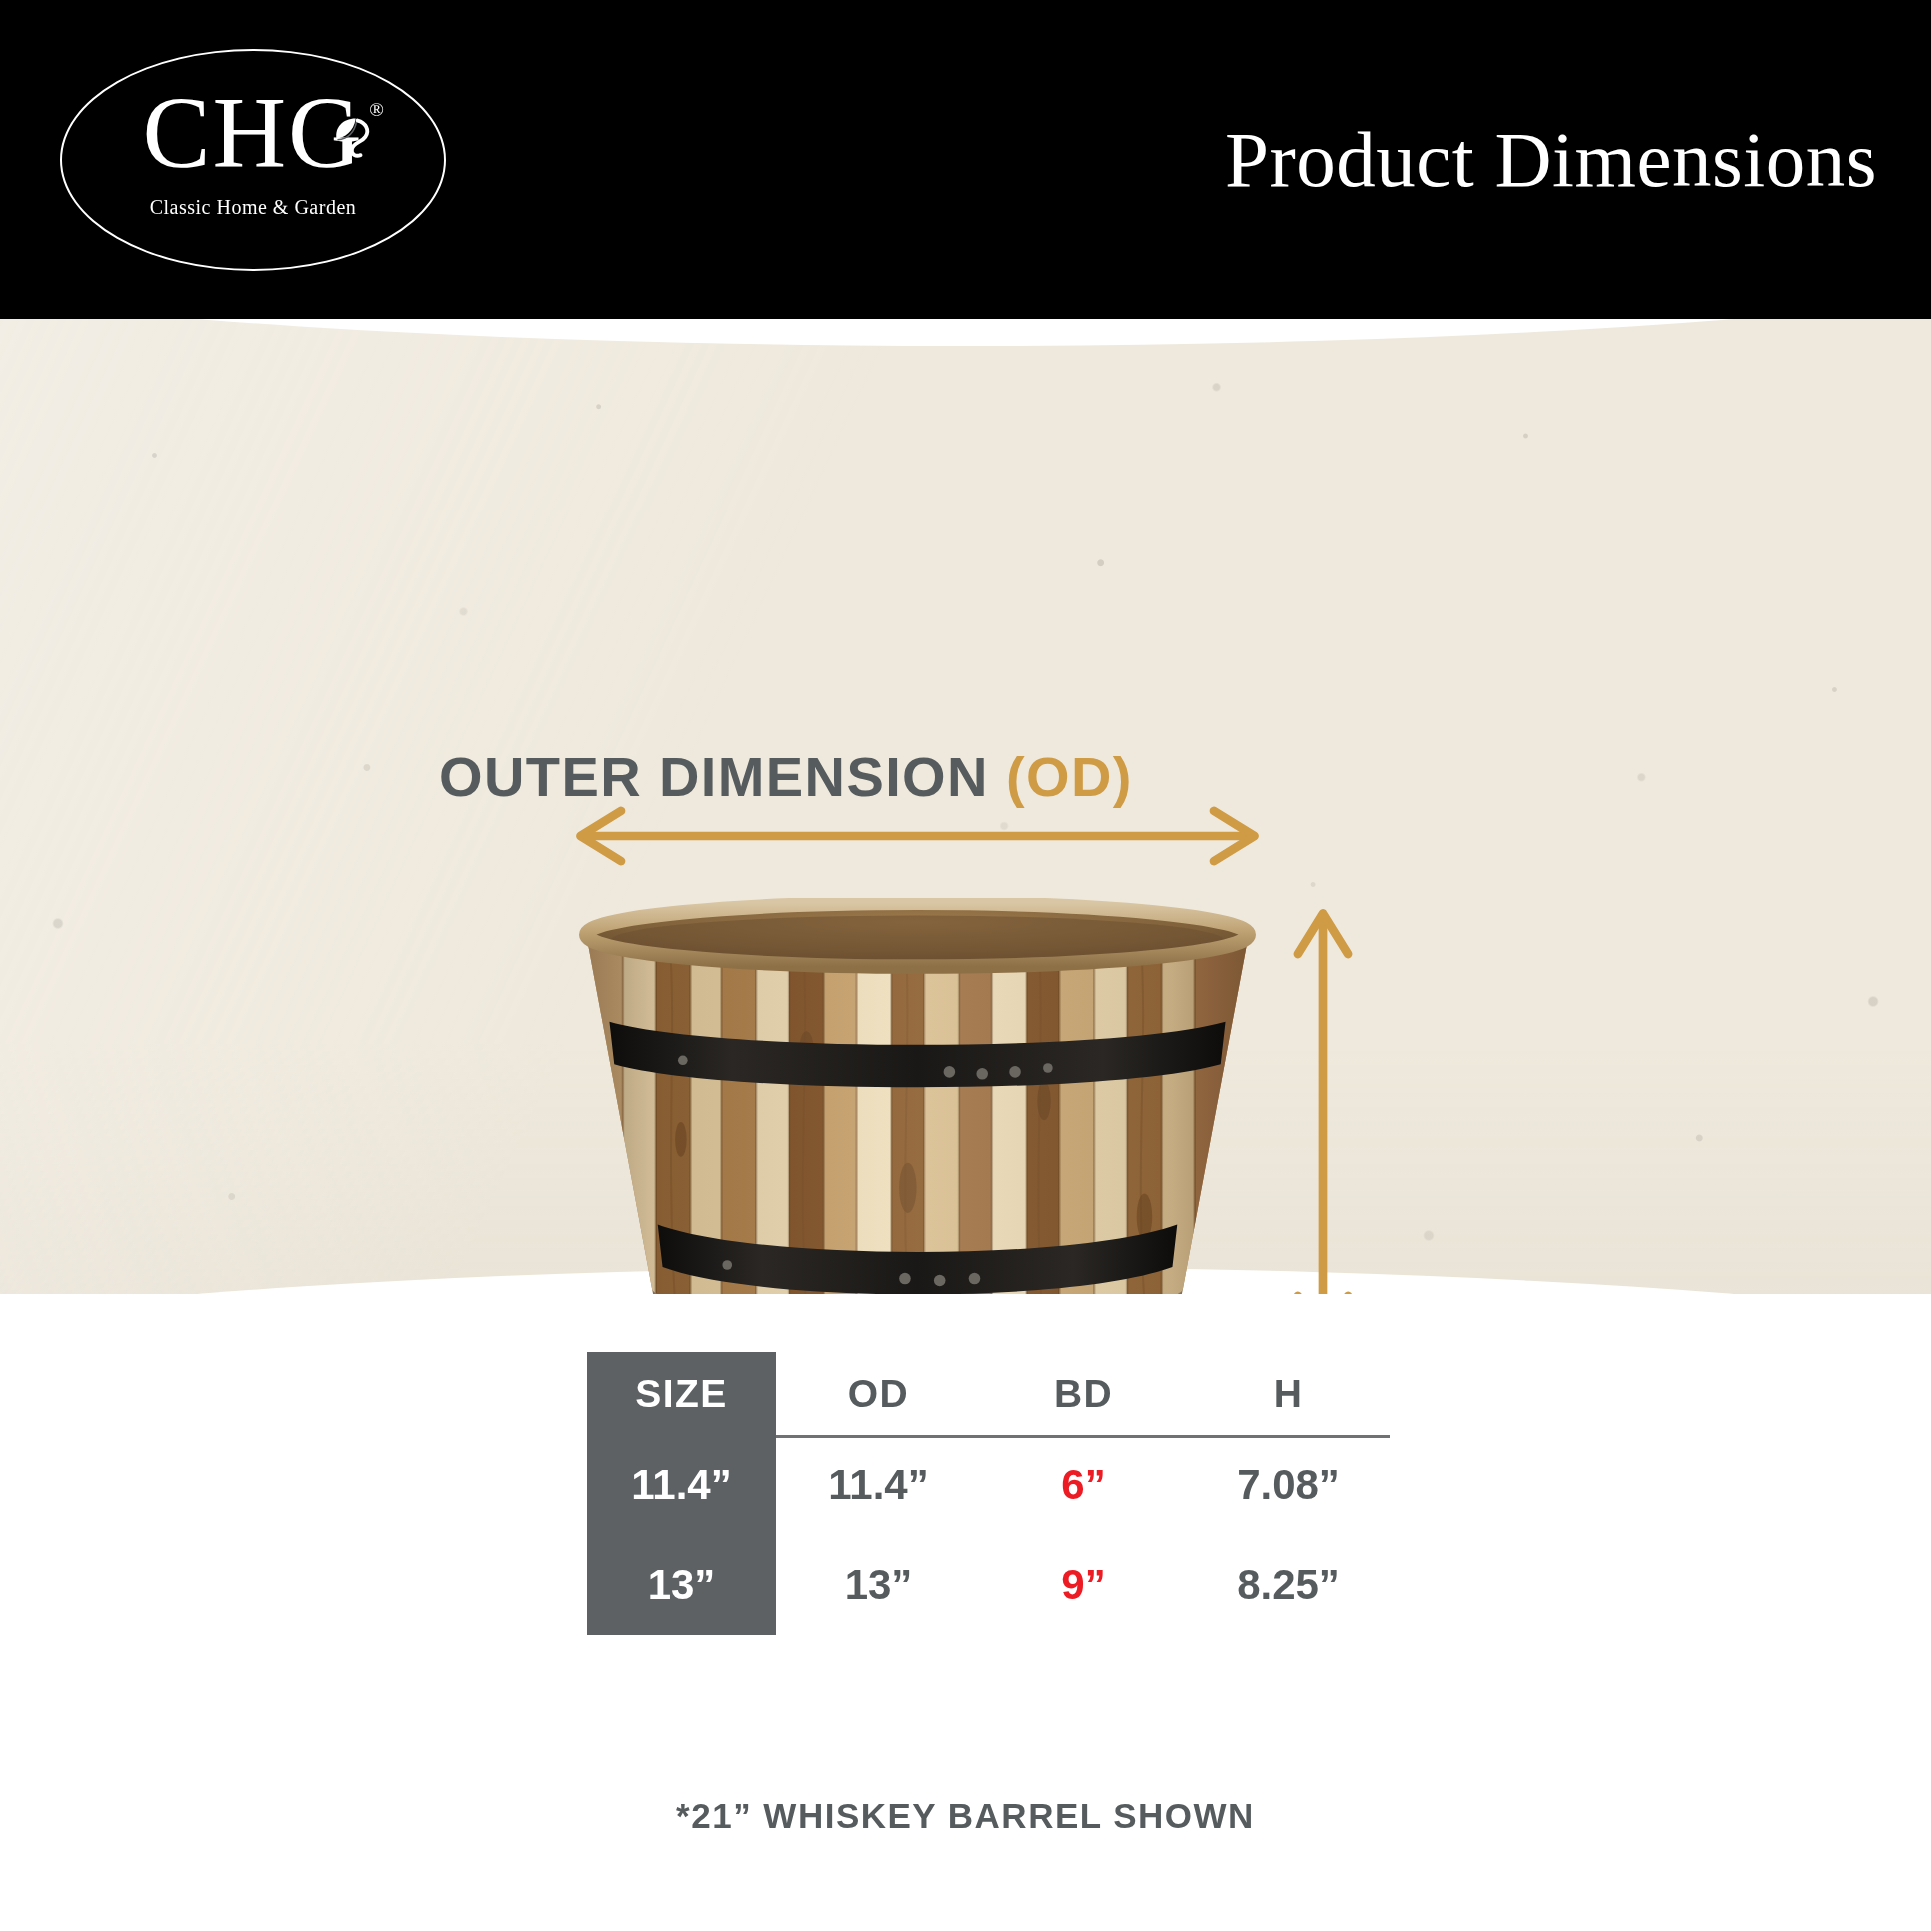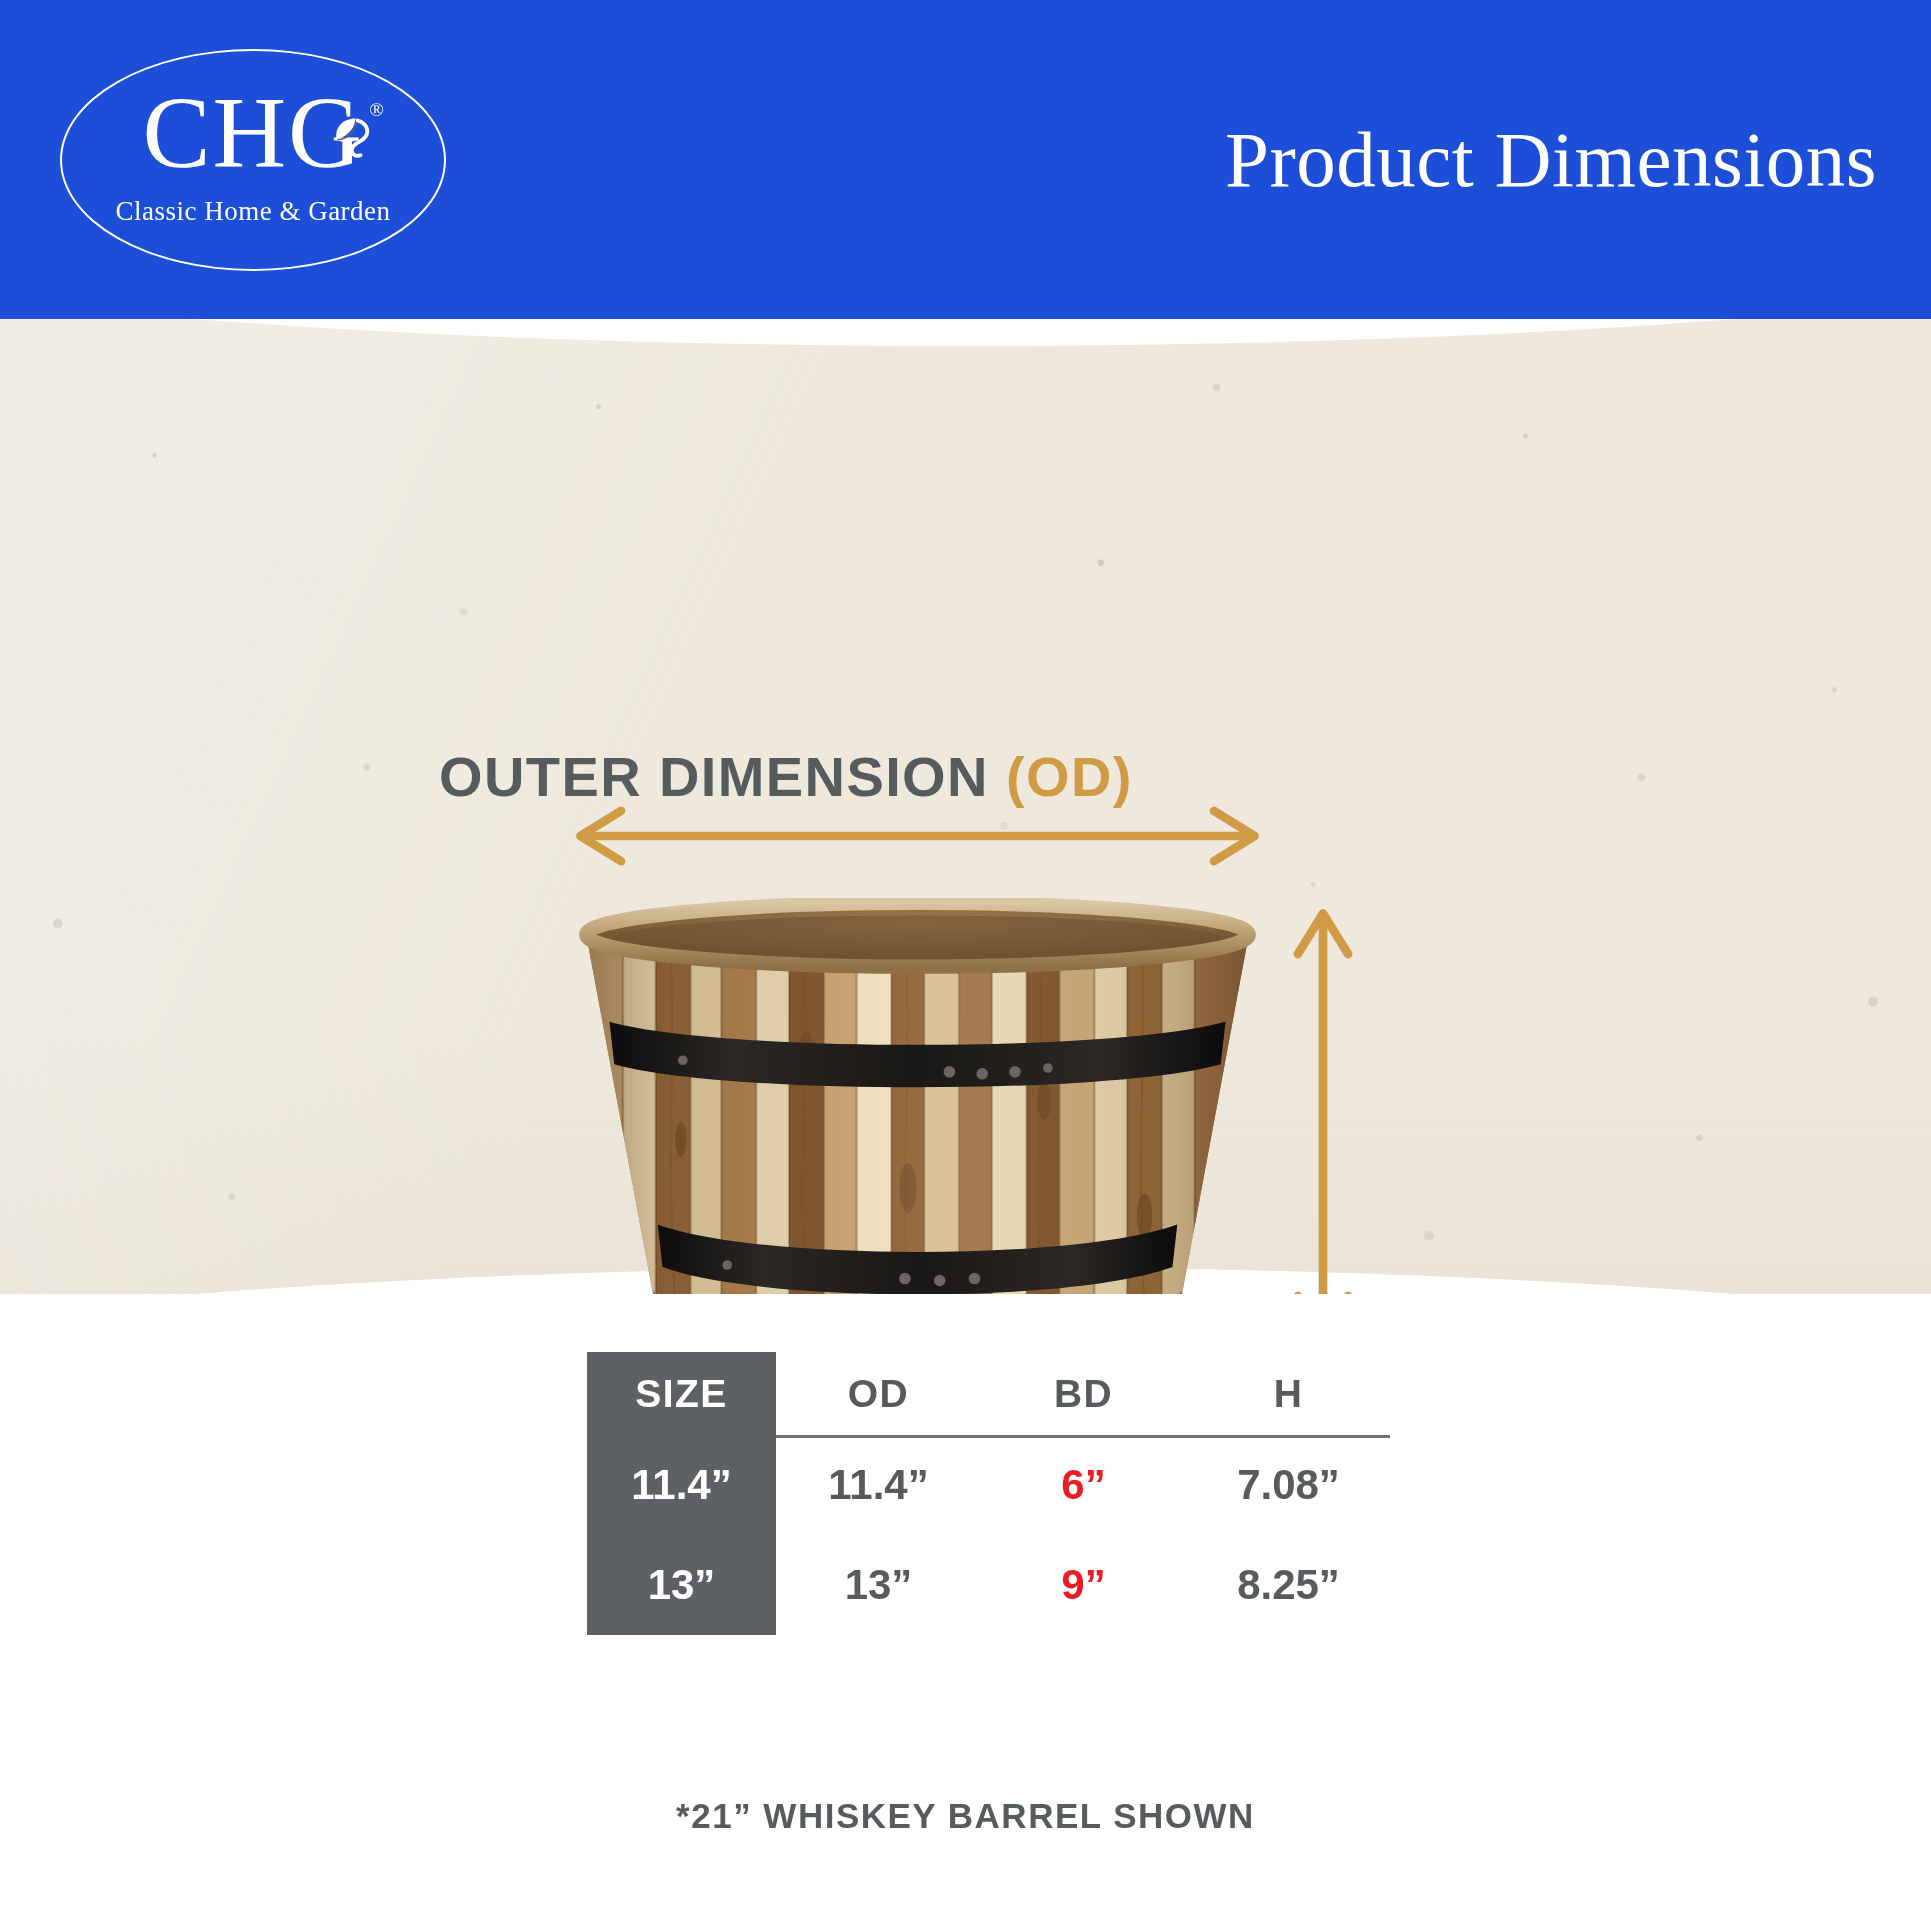--- a/index.html
+++ b/index.html
@@ -7,21 +7,21 @@
   body {
     font-family: "Liberation Sans", sans-serif;
     background: #ffffff;
     overflow: hidden;
   }
   #page { position: relative; width: 1931px; height: 1931px; background: #fff; }
 
   
   .header {
     position: absolute; left: 0; top: 0; width: 1931px; height: 319px;
-    background: #1d4ed8;
+    background: #000000;
     display: flex; align-items: center; justify-content: space-between;
   }
   .logo-wrap {
     position: relative; width: 386px; height: 222px; margin-left: 60px;
   }
   .logo-oval {
     position: absolute; left: 0; top: 0; width: 386px; height: 222px;
     border: 2.9px solid #ffffff; border-radius: 50%;
   }
   .logo-chg {
@@ -34,21 +34,21 @@
     position: absolute; right: 71px; top: 60px; width: 52px; height: 50px;
   }
   .logo-reg {
     position: absolute; right: 62px; top: 50px;
     color: #fff; font-family: "Liberation Serif", serif; font-size: 19.3px;
   }
   .logo-sub {
     position: absolute; left: 0; top: 147px; width: 386px;
     text-align: center; color: #fff;
     font-family: "Liberation Serif", serif;
-    font-size: 27px; letter-spacing: 0.5px;
+    font-size: 20px; letter-spacing: 0.5px;
   }
   .header-title {
     margin-right: 54px; color: #ffffff;
     font-family: "Liberation Serif", serif;
     font-size: 79px; font-weight: 400; letter-spacing: 0.5px;
     white-space: nowrap;
   }
 
   
   .diagram {

